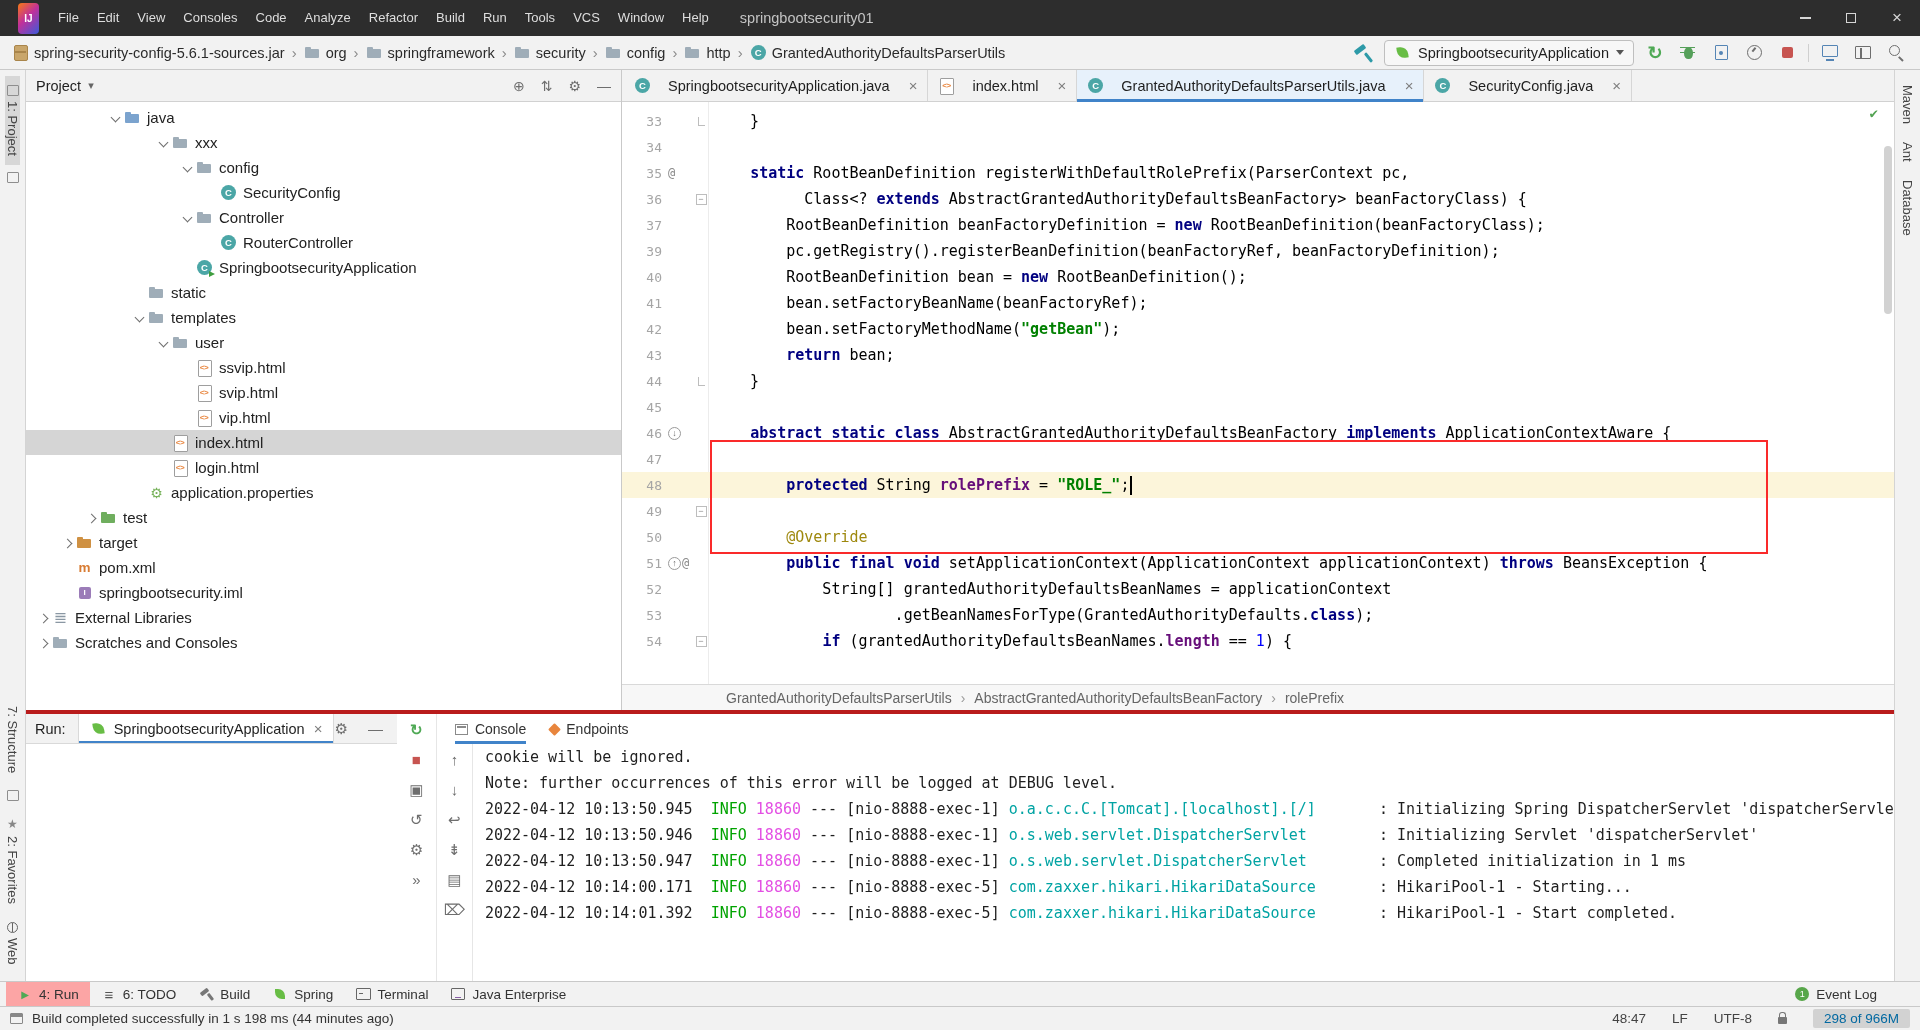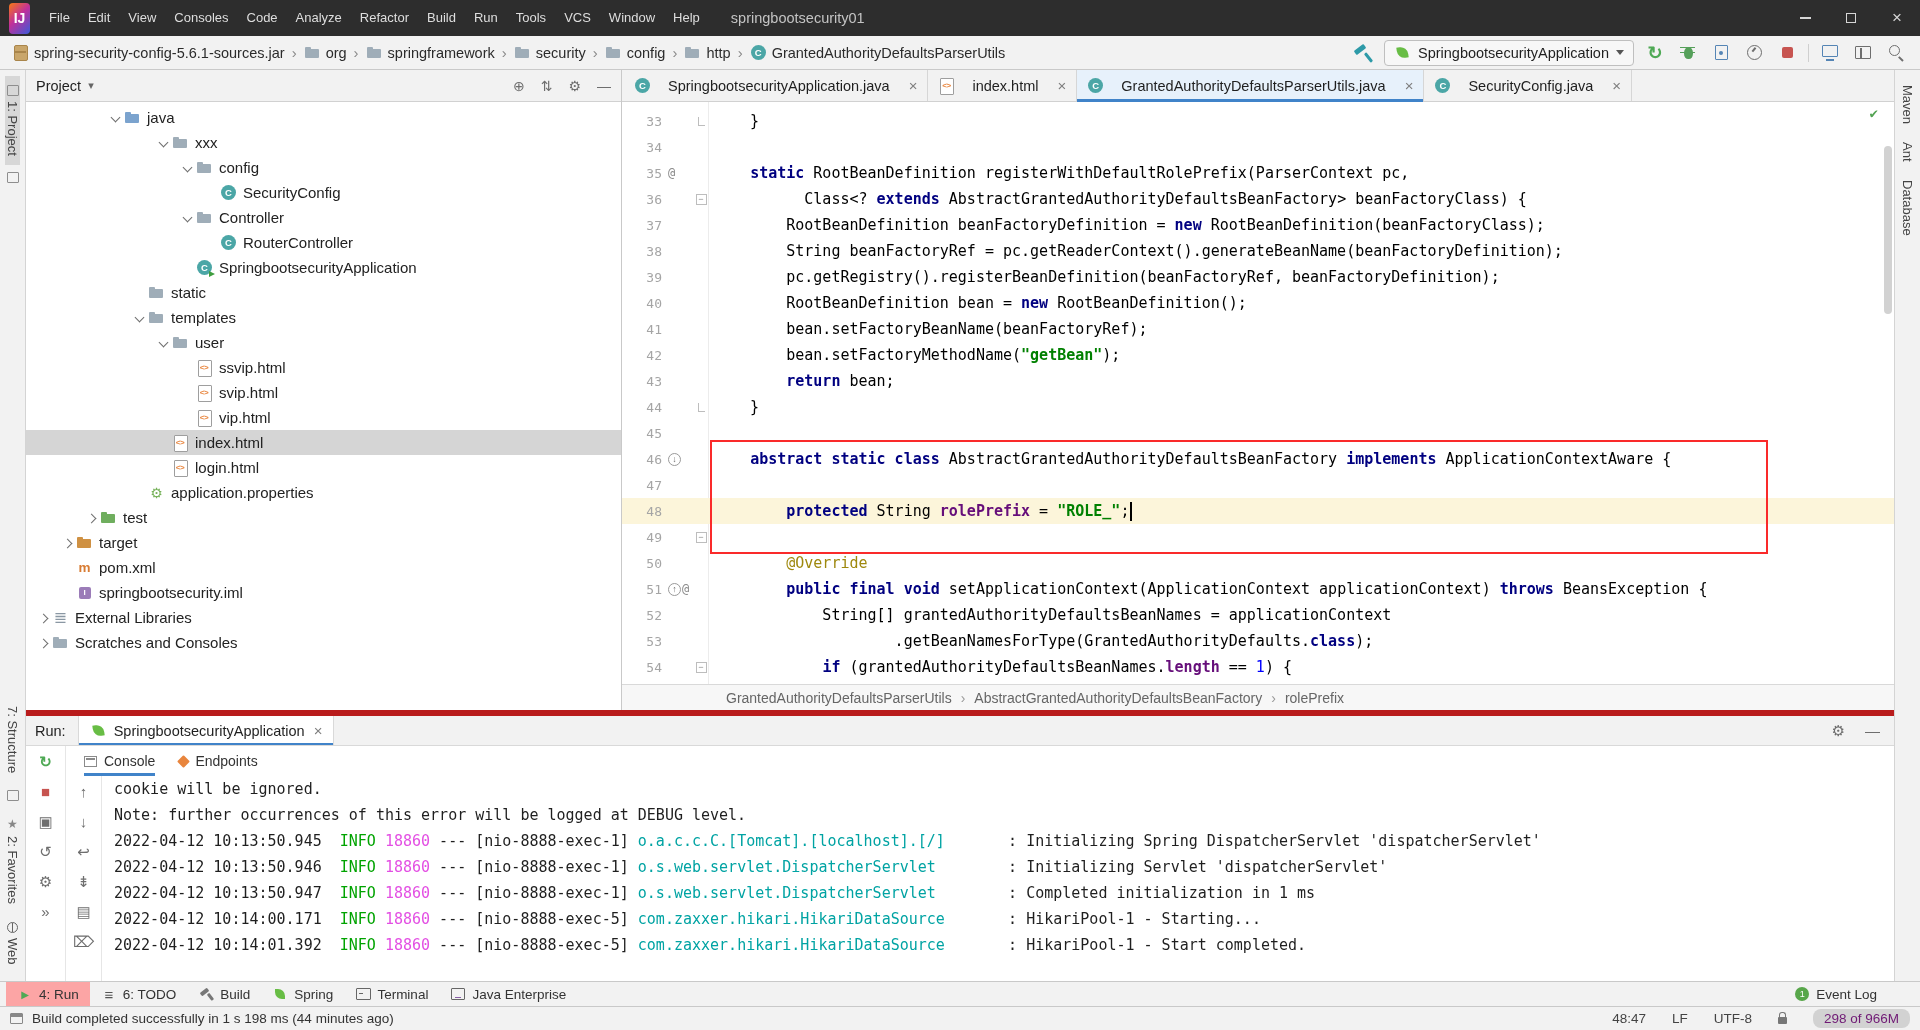--- a/index.html
+++ b/index.html
@@ -1,21 +1,21 @@
 <!DOCTYPE html>
 <html style="--c-accent: #4083c9; --c-keyword: #000080; --c-string: #008000; --c-annotation: #9e880d; --c-field: #660e7a; --c-number: #0000ff; --c-info: #00a300; --c-pid: #e34fe3; --c-logger: #00a3a3; --c-annotation_box: #fa2a2a; --c-selection: #d5d5d5; --c-caret_line: #fcf5da; --c-leaf_green: #68bd45;"><head>
 <meta charset="utf-8">
 <style>
 *{box-sizing:border-box;margin:0;padding:0}
 html,body{width:1920px;height:1030px;overflow:hidden}
 body{font-family:"Liberation Sans",sans-serif;font-size:15px;color:#1f1f1f;background:#fff;display:flex;flex-direction:column}
 
 
 .titlebar{height:36px;background:#2d2d2d;display:flex;align-items:center;color:#dedede;flex:none}
-.appicon{width:21px;height:31px;border-radius:4px;margin:0 10px 0 9px;background:linear-gradient(135deg,#f97a12,#c1309a 45%,#3b5bdb);display:flex;align-items:center;justify-content:center;font-size:14px;font-weight:bold;color:#fff;flex:none}
+.appicon{width:21px;height:31px;border-radius:4px;margin:0 10px 0 18px;background:linear-gradient(135deg,#f97a12,#c1309a 45%,#3b5bdb);display:flex;align-items:center;justify-content:center;font-size:10px;font-weight:bold;color:#fff;flex:none}
 .menubar{display:flex;height:100%;align-items:center}
 .menu-item{padding:0 9px;font-size:13px;line-height:36px;cursor:default;white-space:nowrap}
 .wintitle{margin-left:22px;color:#c4c4c4;font-size:14.5px;white-space:nowrap}
 .wincontrols{margin-left:auto;display:flex;height:100%}
 .winbtn{width:46px;display:flex;align-items:center;justify-content:center;font-size:17px;color:#d6d6d6}
 .winmin{width:11px;height:2px;background:#d6d6d6}
 .winbox{width:10px;height:10px;border:1.5px solid #d6d6d6}
 
 
 .toolbar{height:34px;background:#f2f2f2;border-bottom:1px solid #c9c9c9;display:flex;align-items:center;padding:0 12px;flex:none}
@@ -122,21 +122,21 @@
 .sn{color:var(--c-number,#0000ff)}
 .caret{display:inline-block;width:2px;height:19px;background:#000;vertical-align:middle;margin-left:1px}
 .redbox{position:absolute;left:88px;top:338px;width:1058px;height:114px;border:2px solid var(--c-annotation_box,#fa2a2a);pointer-events:none}
 .ed-scroll{position:absolute;right:0;top:0;bottom:0;width:12px}
 .ed-thumb{position:absolute;right:2px;top:44px;height:168px;width:8px;background:#d2d2d2;border-radius:4px}
 .insp{position:absolute;top:3px;right:16px;color:#52a352;font-size:14px}
 .ed-crumbs{height:26px;border-top:1px solid #d9d9d9;background:#f7f7f7;display:flex;align-items:center;padding-left:104px;gap:9px;font-size:14px;color:#666;flex:none}
 .edc-sep{color:#999}
 
 
-.run-panel{height:271px;border-top:6px solid #b91c1c;display:flex;flex-direction:column;background:#fff;flex:none}
+.run-panel{height:271px;border-top:4px solid #b91c1c;display:flex;flex-direction:row;background:#fff;flex:none}
 .run-header{height:30px;background:#f2f2f2;border-bottom:1px solid #d9d9d9;display:flex;align-items:center;padding-left:9px;flex:none}
 .run-label{font-size:14.5px;margin-right:12px}
 .run-tab{display:flex;align-items:center;gap:7px;height:29px;padding:0 11px;background:#fff;position:relative;border-left:1px solid #d9d9d9;border-right:1px solid #d9d9d9;font-size:14.5px}
 .run-tab::after{content:"";position:absolute;left:0;right:0;bottom:0;height:2px;background:var(--c-accent,#4083c9)}
 .run-header-right{margin-left:auto;display:flex;gap:20px;color:#6e6e6e;font-size:15px;padding-right:14px;align-items:center}
 .run-body{flex:1;display:flex;min-height:0}
 .rp-col{width:40px;border-right:1px solid #e6e6e6;display:flex;flex-direction:column;align-items:center;padding-top:7px;gap:13px;flex:none}
 .rp-col.col2{width:36px}
 .rp-ic{font-size:15px;color:#6e6e6e;height:17px;display:flex;align-items:center;justify-content:center}
 .rp-ic.green{color:#4fa955;font-weight:bold}
@@ -171,21 +171,21 @@
 .bbx-jee-icon::before{content:"";width:12px;height:10px;border:1.3px solid #666;border-radius:1px}
 .bbx-jee-icon::after{content:"";position:absolute;width:6px;height:1.3px;background:#8a5fa8;bottom:4px}
 .bbx-event-icon::before{content:"1";width:14px;height:14px;border-radius:50%;background:#57a64a;color:#fff;font-size:9px;display:flex;align-items:center;justify-content:center}
 
 
 .statusbar{height:24px;background:#f2f2f2;border-top:1px solid #c9c9c9;display:flex;align-items:center;padding:0 10px;font-size:13.5px;color:#333;flex:none}
 .sb-winic{width:13px;height:11px;border:1px solid #888;border-radius:1px;position:relative;flex:none}
 .sb-winic::before{content:"";position:absolute;left:0;right:0;top:0;height:3px;background:#888}
 .sb-msg{margin-left:9px}
 .sb-right{margin-left:auto;display:flex;align-items:center;gap:26px;color:#444}
-.memchip{background:#d2d2d2;padding:2px 11px;border-radius:8px;color:#701a75}
+.memchip{background:#d2d2d2;padding:2px 11px;border-radius:2px;color:#0369a1}
 .padlock{width:9px;height:7px;background:#777;border-radius:1px;position:relative;margin-top:3px}
 .padlock::before{content:"";position:absolute;left:1px;top:-5px;width:5px;height:5px;border:1.5px solid #777;border-bottom:none;border-radius:3px 3px 0 0}
 </style>
 </head>
 <body>
 
 <div class="titlebar">
   <span class="appicon">IJ</span>
   <nav class="menubar">
       <span class="menu-item">File</span>
@@ -475,26 +475,20 @@
                 <span class="fold">
                   <span class="fbox">−</span>
                 </span>
                 <span class="ctext"><span class="sp">          Class&lt;? </span><span class="sk">extends</span><span class="sp"> AbstractGrantedAuthorityDefaultsBeanFactory&gt; beanFactoryClass) {</span></span>
               </div>
               <div class="crow">
                 <span class="ln">37</span>
                 <span class="gic"></span>
                 <span class="fold"></span>
                 <span class="ctext"><span class="sp">        RootBeanDefinition beanFactoryDefinition = </span><span class="sk">new</span><span class="sp"> RootBeanDefinition(beanFactoryClass);</span></span>
-              </div>
-              <div class="crow">
-                <span class="ln">38</span>
-                <span class="gic"></span>
-                <span class="fold"></span>
-                <span class="ctext"><span class="sp">        String beanFactoryRef = pc.getReaderContext().generateBeanName(beanFactoryDefinition);</span></span>
               </div>
               <div class="crow">
                 <span class="ln">39</span>
                 <span class="gic"></span>
                 <span class="fold"></span>
                 <span class="ctext"><span class="sp">        pc.getRegistry().registerBeanDefinition(beanFactoryRef, beanFactoryDefinition);</span></span>
               </div>
               <div class="crow">
                 <span class="ln">40</span>
                 <span class="gic"></span>

